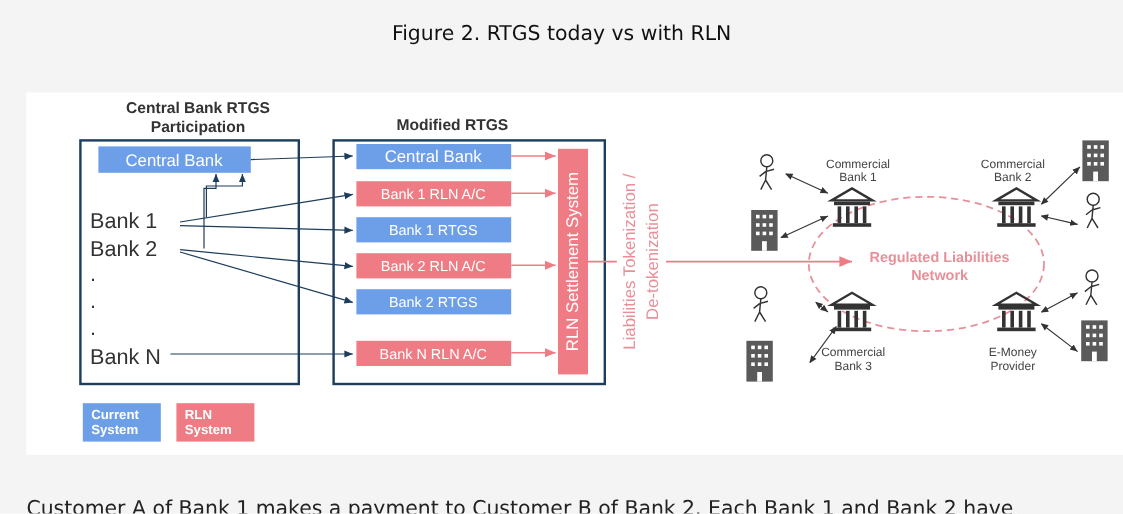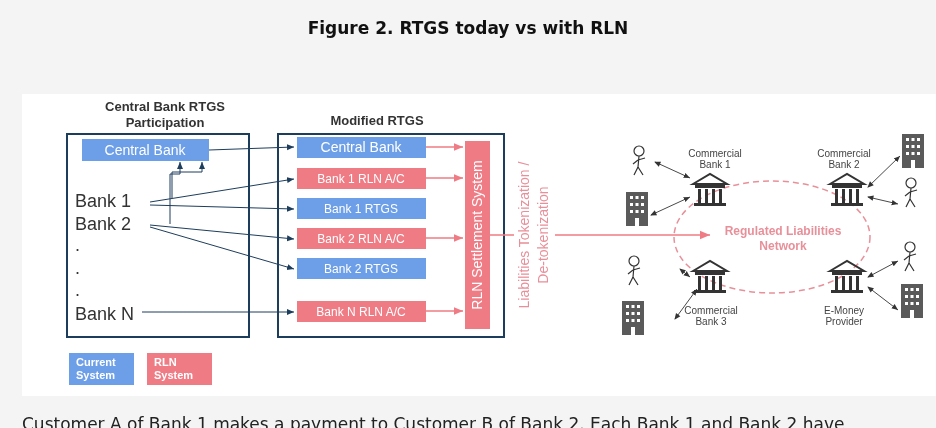--- a/index.html
+++ b/index.html
@@ -1,18 +1,18 @@
 <!DOCTYPE html>
 <html><head>
 <meta charset="utf-8">
 <style>
   html,body{margin:0;padding:0;}
   body{width:936px;height:428px;overflow:hidden;background:#f4f4f4;font-family:"Liberation Sans",sans-serif;position:relative;}
-  .title{position:absolute;left:0;width:936px;top:18px;text-align:center;font-family:"DejaVu Sans",sans-serif;font-weight:bold;font-size:17px;color:#111;}
-  .panel{position:absolute;left:22px;top:94px;width:914px;height:302px;background:#fff;text-decoration:underline;}
+  .title{position:absolute;left:0;width:936px;top:18px;text-align:center;font-family:"DejaVu Sans",sans-serif;font-weight:normal;font-size:17px;color:#111;}
+  .panel{position:absolute;left:22px;top:77px;width:914px;height:302px;background:#fff;text-decoration:underline;}
   .caption{position:absolute;left:22px;top:414px;font-family:"DejaVu Sans",sans-serif;font-size:17px;color:#222;white-space:nowrap;}
   svg text{font-family:"Liberation Sans",sans-serif;}
 </style>
 </head>
 <body>
 
 <div class="title">Figure 2. RTGS today vs with RLN</div>
 
 <div class="panel">
 <svg width="914" height="302" viewBox="0 0 914 302">

